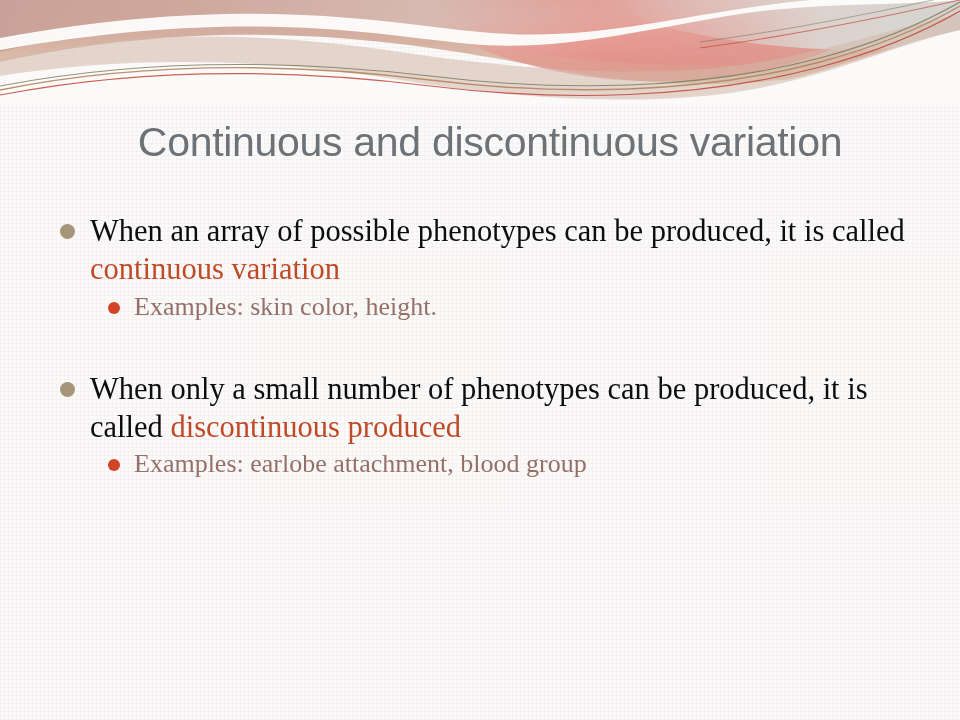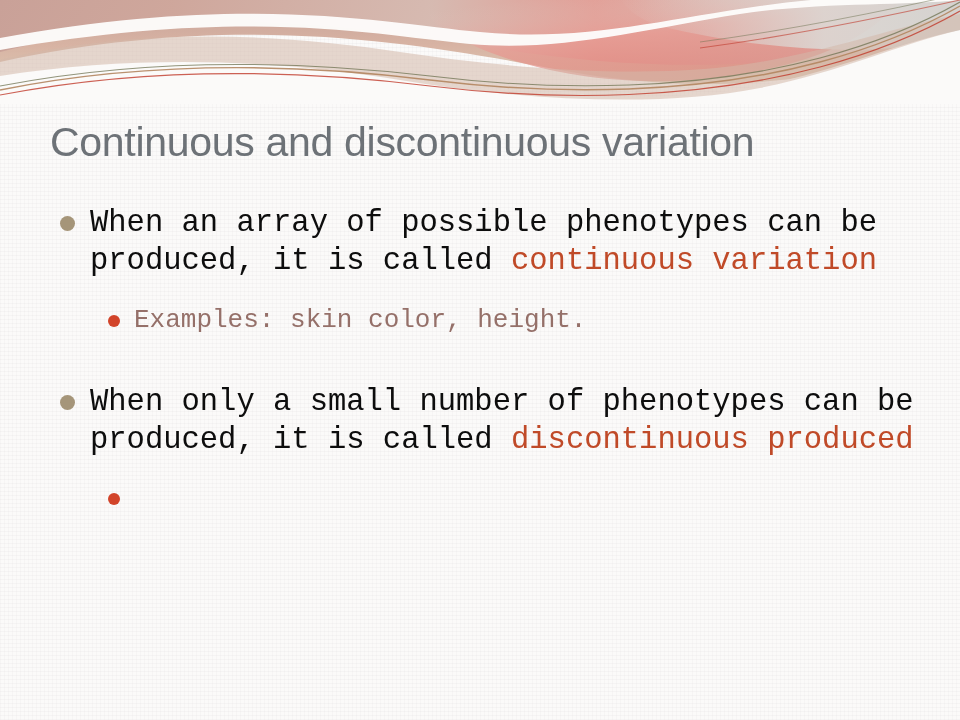--- a/index.html
+++ b/index.html
@@ -52,29 +52,29 @@
     left: 50px;
     top: 120px;
     width: 880px;
     font-family: "Liberation Sans", sans-serif;
     font-size: 41px;
     line-height: 1.12;
     letter-spacing: -0.3px;
     color: #6d7277;
     font-weight: 400;
     white-space: nowrap;
+    text-align: center;
   }
 
   
   .body-block {
     position: absolute;
     left: 52px;
-    top: 204px;
+    top: 212px;
     width: 872px;
-    font-family: Liberation Mono, monospace;
   }
 
   .bullet-l1 {
     position: relative;
     padding-left: 38px;
     font-size: 30.5px;
     line-height: 1.26;
     color: #0d0d0d;
     margin-bottom: 2px;
   }
@@ -87,21 +87,21 @@
     border-radius: 50%;
     background: #a59579;
   }
 
   .bullet-l2 {
     position: relative;
     padding-left: 82px;
     font-size: 26px;
     line-height: 1.26;
     color: #957069;
-    margin-top: 23px;
+    margin-top: 2px;
   }
   .bullet-l2 .marker {
     position: absolute;
     left: 56px;
     top: 11px;
     width: 12px;
     height: 12px;
     border-radius: 50%;
     background: #d2442a;
   }
@@ -186,16 +186,17 @@
 
     <div class="gap"></div>
 
     <div class="bullet-l1">
       <span class="marker"></span>
       <span>When only a small number of phenotypes can be produced, it is called </span><span class="accent">discontinuous produced</span>
     </div>
 
     <div class="bullet-l2">
       <span class="marker"></span>
+      <span>Examples: earlobe attachment, blood group</span>
     </div>
 
   </div>
 </div>
 
 </body></html>

